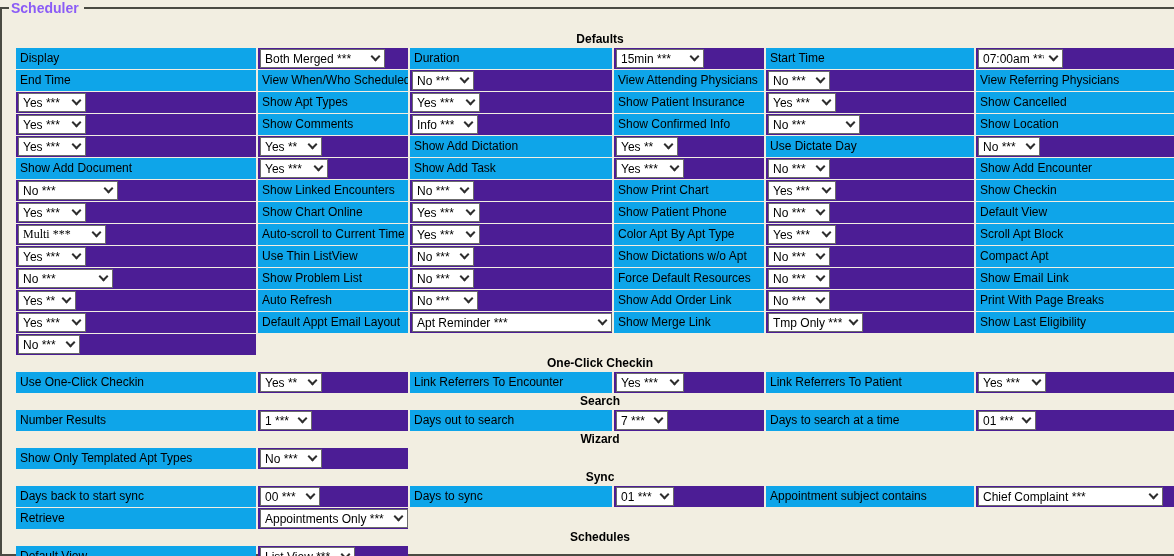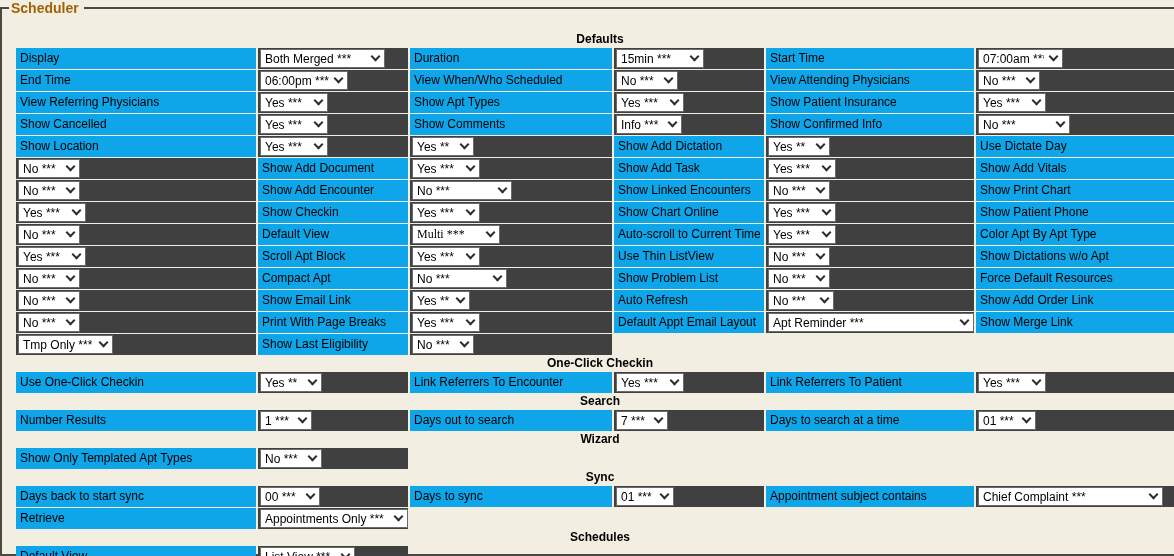--- a/index.html
+++ b/index.html
@@ -43,21 +43,21 @@
     background: #0ea5e9;
     height: 21px;
     line-height: 21px;
     padding-left: 4px;
     font-size: 12px;
     color: #000;
     white-space: nowrap;
     overflow: hidden;
   }
   .val {
-    background: #404040;
+    background: #4c1d95;
     height: 21px;
     display: flex;
     align-items: center;
     padding-left: 2px;
   }
   .empty-cell {
     grid-column: span 2;
     height: 21px;
     background: transparent;
   }
@@ -81,21 +81,21 @@
     border-right: 2px solid #2E2E2E;
     border-bottom: 2px solid #2E2E2E;
     transform: rotate(45deg);
     margin: -4px 1px 0 6px;
   }
 </style>
 </head>
 <body>
 
 <fieldset class="panel">
-  <legend class="title" style="color: #a16207;">Scheduler</legend>
+  <legend class="title" style="color: #8b5cf6;">Scheduler</legend>
   <div class="grid">
       <div class="sec-header">Defaults</div>
       <div class="lbl">Display</div>
       <div class="val">
         <div class="select" style="width: 125px;">
           <span class="sel-text">Both Merged ***</span>
           <span class="chev"></span>
         </div>
       </div>
       <div class="lbl">Duration</div>
@@ -106,26 +106,20 @@
         </div>
       </div>
       <div class="lbl">Start Time</div>
       <div class="val">
         <div class="select" style="width: 85px;">
           <span class="sel-text">07:00am ***</span>
           <span class="chev"></span>
         </div>
       </div>
       <div class="lbl">End Time</div>
-      <div class="val">
-        <div class="select" style="width: 88px;">
-          <span class="sel-text">06:00pm ***</span>
-          <span class="chev"></span>
-        </div>
-      </div>
       <div class="lbl">View When/Who Scheduled</div>
       <div class="val">
         <div class="select" style="width: 62px;">
           <span class="sel-text">No ***</span>
           <span class="chev"></span>
         </div>
       </div>
       <div class="lbl">View Attending Physicians</div>
       <div class="val">
         <div class="select" style="width: 62px;">
@@ -209,21 +203,20 @@
           <span class="chev"></span>
         </div>
       </div>
       <div class="lbl">Show Add Task</div>
       <div class="val">
         <div class="select" style="width: 68px;">
           <span class="sel-text">Yes ***</span>
           <span class="chev"></span>
         </div>
       </div>
-      <div class="lbl">Show Add Vitals</div>
       <div class="val">
         <div class="select" style="width: 62px;">
           <span class="sel-text">No ***</span>
           <span class="chev"></span>
         </div>
       </div>
       <div class="lbl">Show Add Encounter</div>
       <div class="val">
         <div class="select" style="width: 100px;">
           <span class="sel-text">No ***</span>

